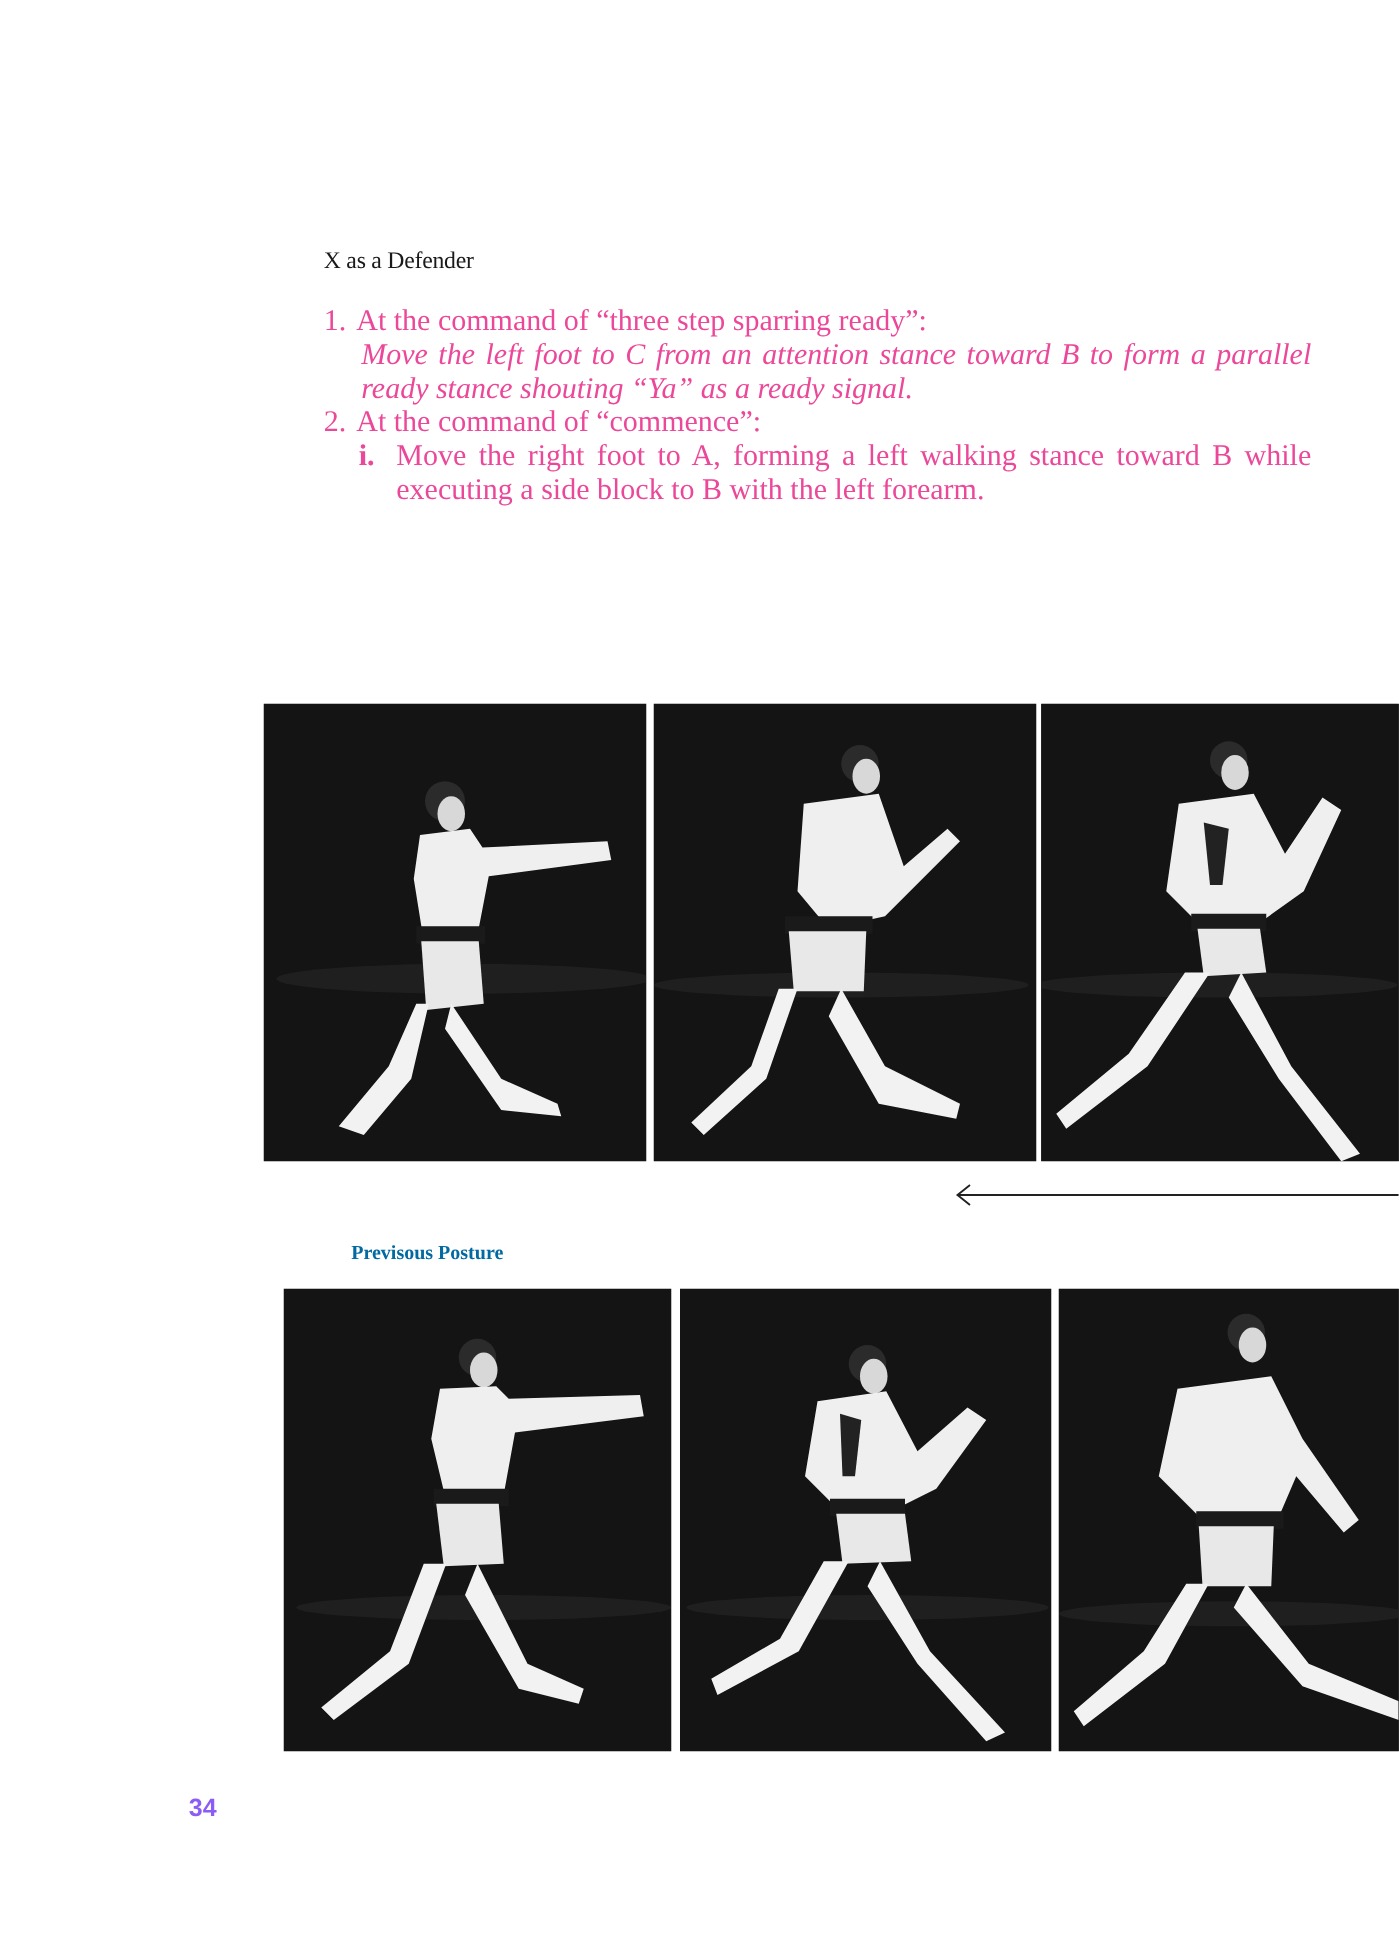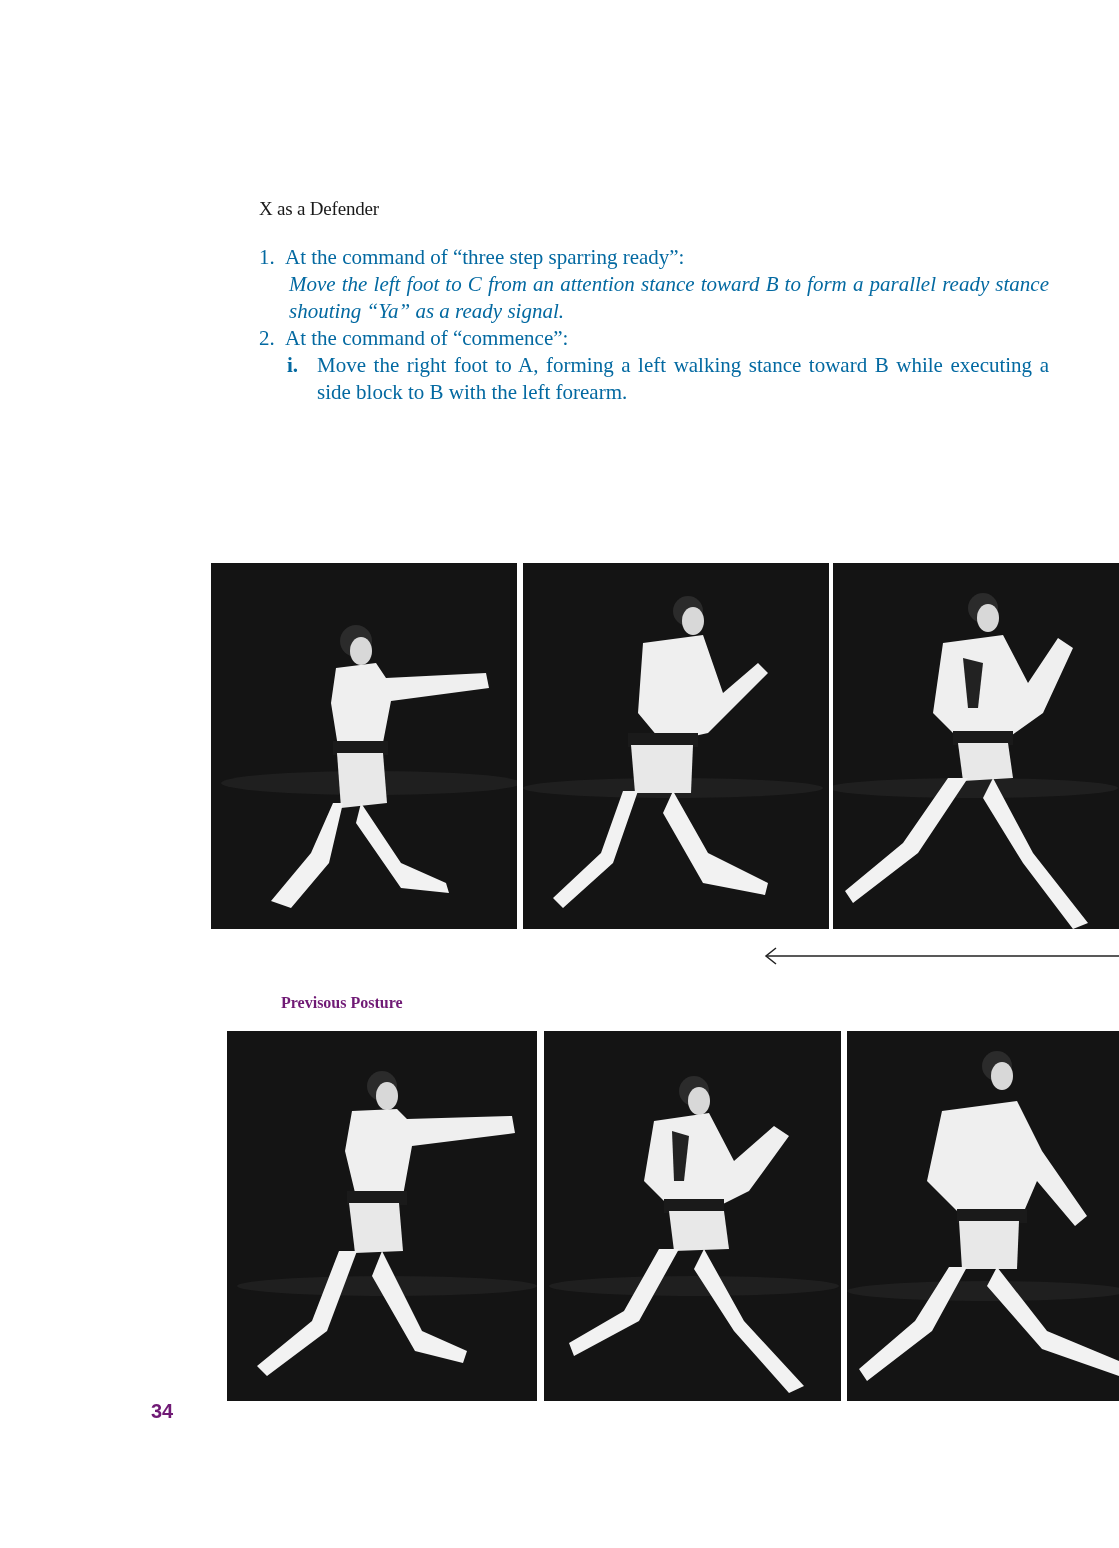--- a/index.html
+++ b/index.html
@@ -1,36 +1,36 @@
 <!DOCTYPE html>
 <html><head>
 <meta charset="utf-8">
 <style>
   html, body { margin: 0; padding: 0; background: #ffffff; }
   body { width: 1119px; height: 1548px; position: relative; overflow: hidden;
          font-family: "DejaVu Serif", "Liberation Serif", serif; color: #1a1a1a; }
   .heading { position: absolute; left: 259px; top: 198px; font-family: "Liberation Serif", serif;
              font-weight: normal; font-size: 19px; letter-spacing: -0.2px; }
   .body-text { position: absolute; left: 259px; top: 244px; width: 790px;
-               font-family: "Liberation Serif", serif; font-size: 21px; line-height: 27px; color: #0369a1; }
+               font-family: "Liberation Serif", serif; font-size: 24px; line-height: 27px; color: #ec4899; }
   .step { position: relative; padding-left: 0; }
   .step .num { display: inline-block; width: 26px; }
   .step .line2 { padding-left: 30px; text-align: justify; text-align-last: left; font-style: italic; }
   .substeps { margin: 0; padding: 0; }
   .sub { display: flex; padding-left: 28px; }
   .sub .roman { width: 30px; font-weight: bold; flex: none; }
   .sub .txt { flex: 1; text-align: justify; text-align-last: left; }
   .photo { position: absolute; background: #121212; overflow: hidden;
            box-shadow: inset 0 0 0 1px #2a2a2a; }
   .photo svg { width: 100%; height: 100%; display: block; }
   .arrow { position: absolute; left: 762px; top: 946px; width: 357px; height: 20px; }
   .caption { position: absolute; left: 281px; top: 994px; font-family: "Liberation Serif", serif;
-             font-weight: bold; font-size: 16px; color: #701a75; }
-  .page-number { position: absolute; left: 151px; top: 1400px; font-family: "Liberation Sans", sans-serif;
-                 font-weight: bold; font-size: 20px; color: #701a75; }
+             font-weight: bold; font-size: 16px; color: #0369a1; }
+  .page-number { position: absolute; left: 151px; top: 1436px; font-family: "Liberation Sans", sans-serif;
+                 font-weight: bold; font-size: 20px; color: #8b5cf6; }
 </style>
 </head>
 <body>
 
 <div class="heading">X as a Defender</div>
 
 <div class="body-text">
   <div class="step">
     <span class="num">1.</span><span>At the command of “three step sparring ready”:</span>
     <div class="line2">Move the left foot to C from an attention stance toward B to form a parallel ready stance shouting “Ya” as a ready signal.</div>

